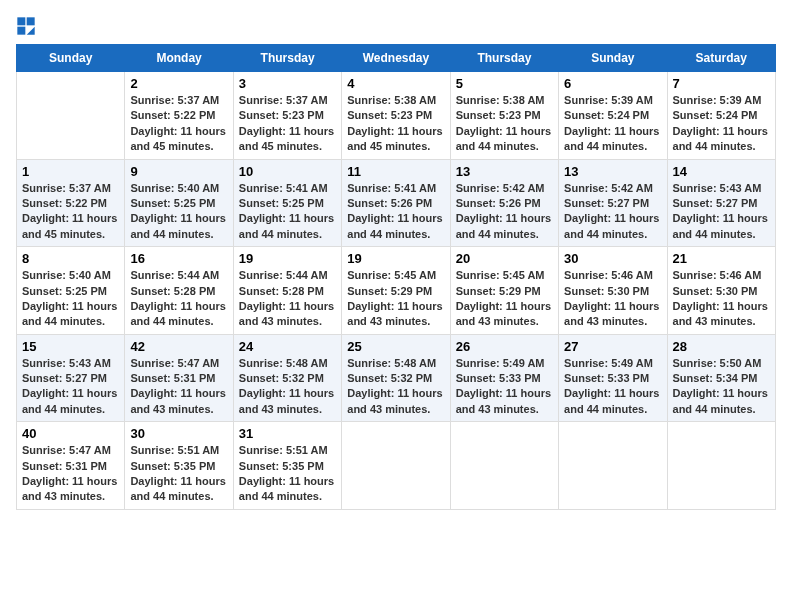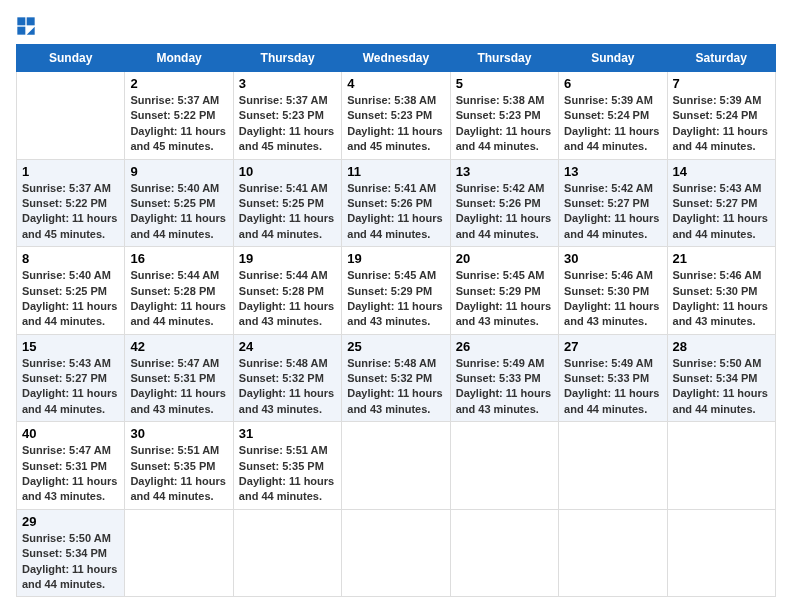--- a/index.html
+++ b/index.html
@@ -334,29 +334,14 @@
           <div class="cell-text" style="white-space: pre-line;">Sunrise: 5:51 AM
 Sunset: 5:35 PM
 Daylight: 11 hours
 and 44 minutes.</div>
         </td>
         <td class="empty-cell"></td>
         <td class="empty-cell"></td>
         <td class="empty-cell"></td>
         <td class="empty-cell"></td>
       </tr>
-      <tr>
-        <td>
-          <span class="day-num">29</span>
-          <div class="cell-text" style="white-space: pre-line;">Sunrise: 5:50 AM
-Sunset: 5:34 PM
-Daylight: 11 hours
-and 44 minutes.</div>
-        </td>
-        <td class="empty-cell"></td>
-        <td class="empty-cell"></td>
-        <td class="empty-cell"></td>
-        <td class="empty-cell"></td>
-        <td class="empty-cell"></td>
-        <td class="empty-cell"></td>
-      </tr>
     </tbody>
 </table>
 
 </body></html>

